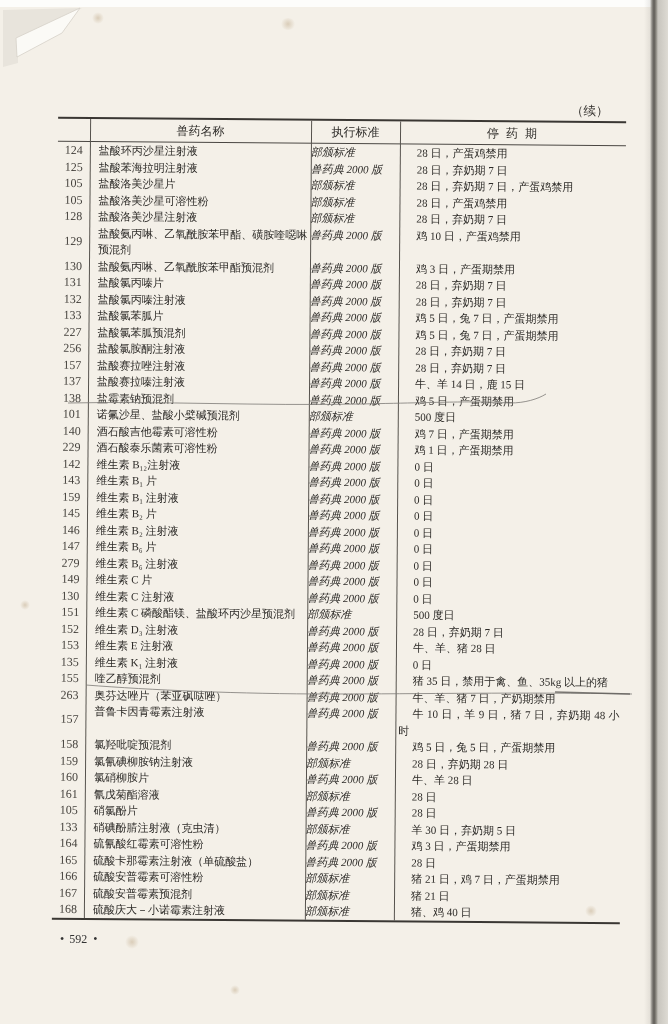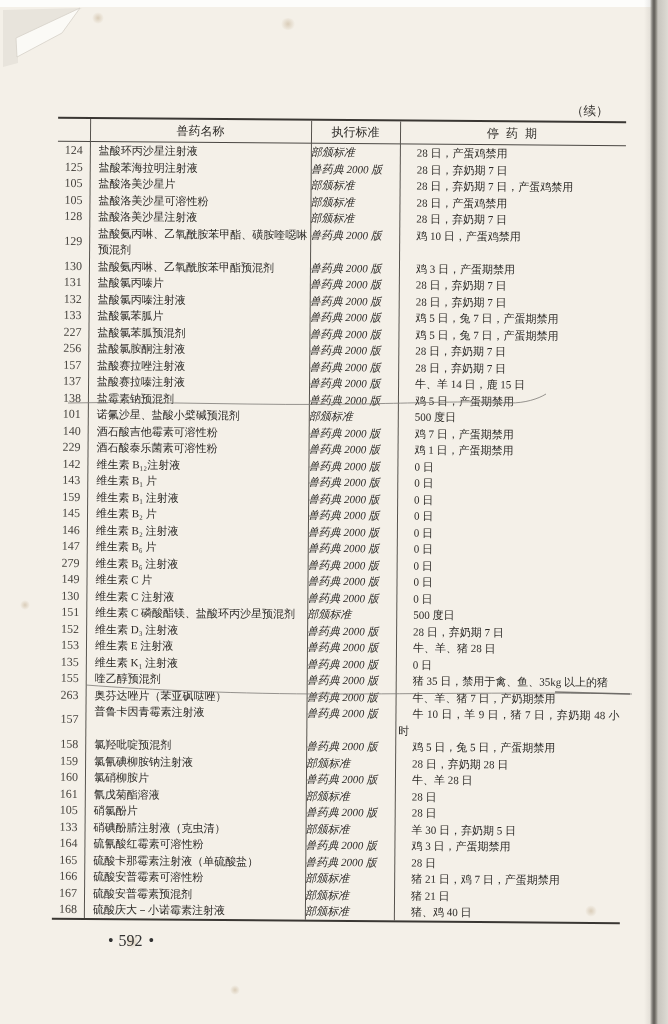--- a/index.html
+++ b/index.html
@@ -39,21 +39,21 @@
   }
   .row.tall{height:33px;}
   .c-no{display:flex;align-items:center;justify-content:center;font-size:12px;color:#46433e;}
   .row .c-no{height:100%;}
   .c-name{padding-left:9px;white-space:nowrap;}
   .c-std{padding-left:0;white-space:nowrap;font-style:italic;}
   .c-wd{padding-left:3px;text-indent:14px;white-space:nowrap;}
   .row.tall .c-name{white-space:normal;padding-right:0;}
   .row.tall .c-wd{white-space:normal;text-align:justify;text-align-last:left;padding-right:2px;}
 
-  .page-number{position:absolute;left:60px;top:932px;font-size:16px;color:#333;margin-left:48px;}
+  .page-number{position:absolute;left:60px;top:932px;font-size:12px;color:#333;}
   .page-number span{margin-right:5px;}
 </style>
 </head>
 <body>
 
 <div>
   <div class="paper-top"></div>
   <div class="binding"></div>
 
   <div class="stain" style="left:92px;top:12px;width:12px;height:12px;"></div>

